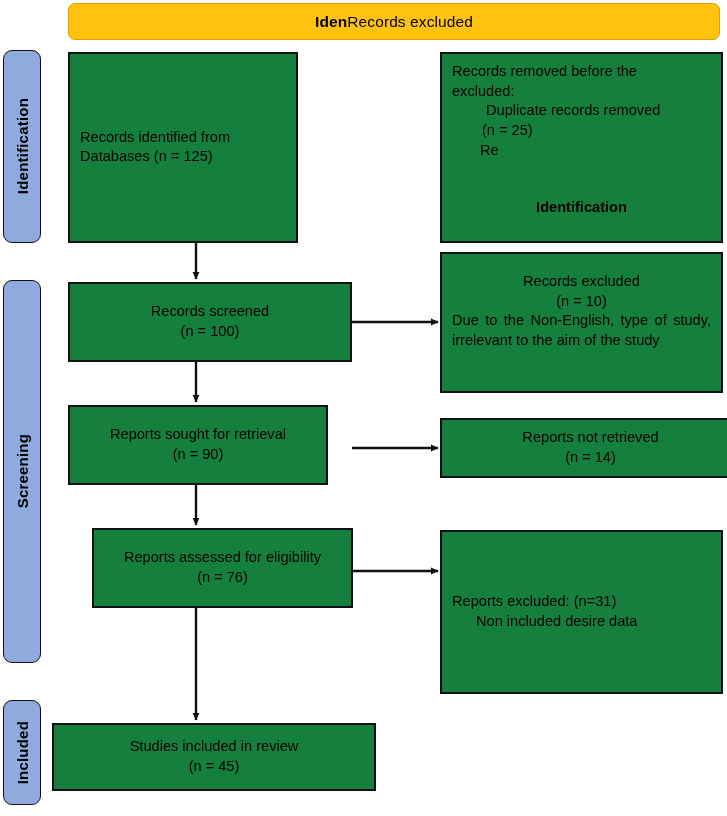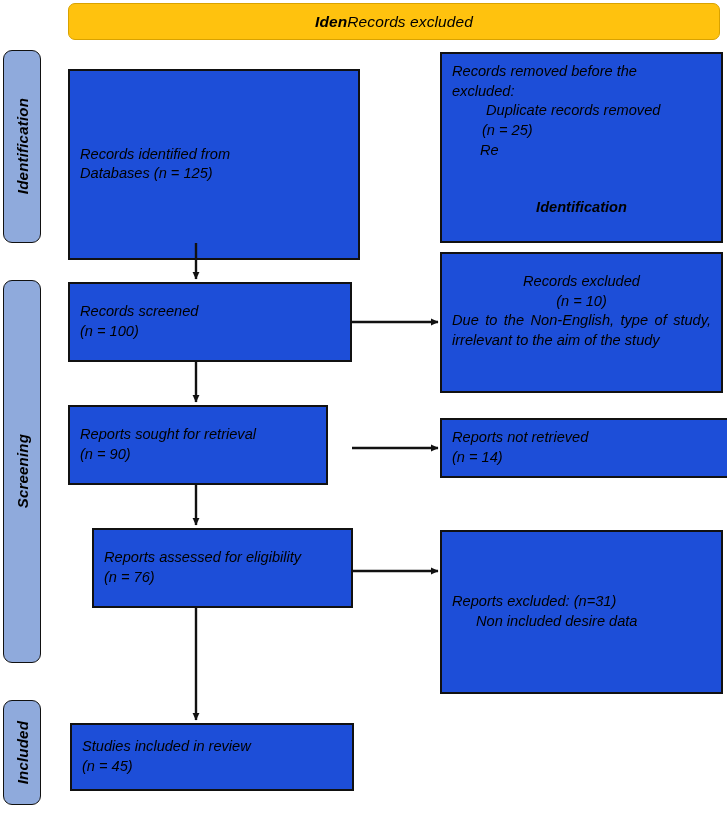--- a/index.html
+++ b/index.html
@@ -6,21 +6,20 @@
   body{
     font-family:"Liberation Sans", sans-serif;
     -webkit-font-smoothing:antialiased;
   }
   #canvas{
     position:relative;
     width:727px;
     height:816px;
     background:#ffffff;
     overflow:hidden;
-    font-style:italic;
   }
 
   
   .banner{
     position:absolute;
     left:68px; top:3px;
     width:652px; height:37px;
     background:#FFC20E;
     border:1px solid #d9a200;
     border-radius:7px;
@@ -51,35 +50,35 @@
     font-weight:bold;
     font-size:15px;
     color:#000;
     white-space:nowrap;
     letter-spacing:.2px;
   }
 
   
   .box{
     position:absolute;
-    background:#1d4ed8;
+    background:#15803d;
     border:2.2px solid #111;
     box-sizing:border-box;
     color:#000;
     font-size:14.6px;
     line-height:1.35;
   }
   .box .inner{
     position:absolute;
     left:0; right:0;
     padding:0 10px;
     box-sizing:border-box;
   }
   .mid  .inner{ top:50%; transform:translateY(-50%); }
-  .ctr  .inner{ text-align:left; }
+  .ctr  .inner{ text-align:center; }
   .lft  .inner{ text-align:left; }
   .indent{ padding-left:34px; display:block; }
   .indent2{ padding-left:30px; display:block; }
   .subcenter{ text-align:center; display:block; }
   .strongline{ font-weight:bold; text-align:center; display:block; }
 
   
   #arrows{
     position:absolute;
     left:0; top:0;
@@ -100,21 +99,21 @@
   <div class="stagebar" style="top:50px;height:193px;">
     <span class="vtext">Identification</span>
   </div>
   <div class="stagebar" style="top:280px;height:383px;">
     <span class="vtext">Screening</span>
   </div>
   <div class="stagebar" style="top:700px;height:105px;">
     <span class="vtext">Included</span>
   </div>
 
-  <div class="box mid lft" style="left:68px;top:69px;width:292px;height:191px;">
+  <div class="box mid lft" style="left:68px;top:52px;width:230px;height:191px;">
     <div class="inner">
       <span>Records identified from</span><br>
       <span>Databases (n = 125)</span>
     </div>
   </div>
 
   <div class="box lft" style="left:440px;top:52px;width:283px;height:191px;">
     <div class="inner" style="top:8px;">
       <span>Records removed before the</span><br>
       <span>excluded:</span><br>
@@ -161,21 +160,21 @@
     </div>
   </div>
 
   <div class="box lft" style="left:440px;top:530px;width:283px;height:164px;">
     <div class="inner" style="top:50%;transform:translateY(-50%);">
       <span style="display:block;">Reports excluded: (n=31)</span>
       <span class="indent2" style="padding-left:24px;">Non included desire data</span>
     </div>
   </div>
 
-  <div class="box mid ctr" style="left:70px;top:723px;width:284px;height:68px;">
+  <div class="box mid ctr" style="left:52px;top:723px;width:324px;height:68px;">
     <div class="inner">
       <span>Studies included in review</span><br>
       <span>(n = 45)</span>
     </div>
   </div>
 
   <svg id="arrows" viewBox="0 0 727 816" xmlns="http://www.w3.org/2000/svg">
     <defs>
       <marker id="ah" markerWidth="9" markerHeight="9" refX="7.4" refY="4" orient="auto" markerUnits="userSpaceOnUse">
         <path d="M0,0.4 L8,4 L0,7.6 z" fill="#111"></path>

